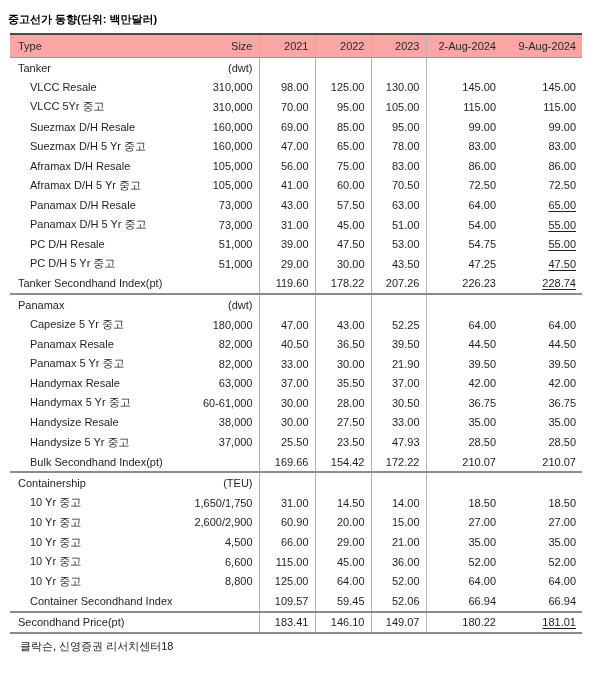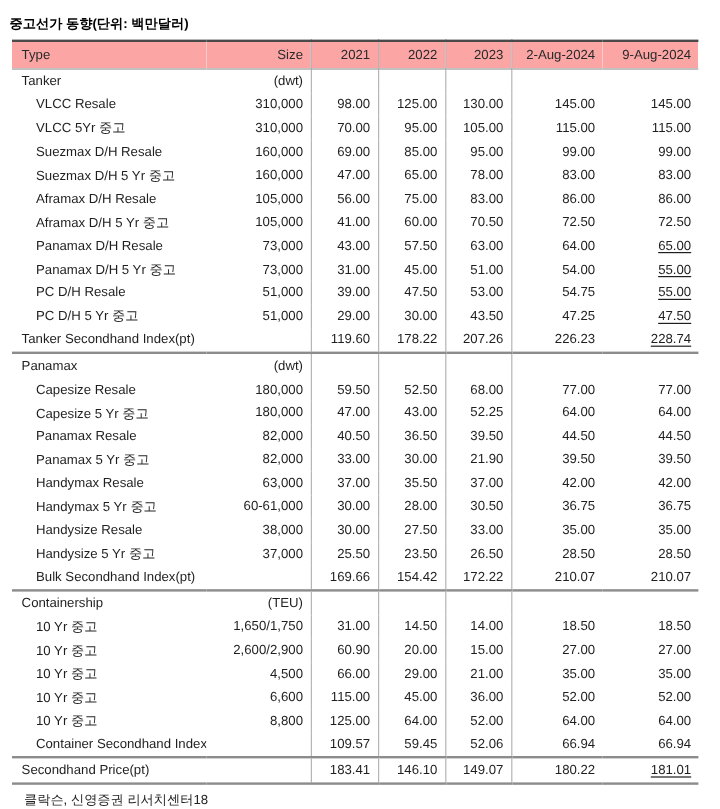--- a/index.html
+++ b/index.html
@@ -180,29 +180,20 @@
         <tr class="row-section">
           <td class="c-type"><span>Panamax</span></td>
           <td class="c-size b-r"><span>(dwt)</span></td>
           <td class="c-num b-r"><span></span></td>
           <td class="c-num b-r"><span></span></td>
           <td class="c-num b-r"><span></span></td>
           <td class="c-num"><span></span></td>
           <td class="c-num"><span></span></td>
         </tr>
         <tr class="row-item">
-          <td class="c-type"><span>Capesize Resale</span></td>
-          <td class="c-size b-r"><span>180,000</span></td>
-          <td class="c-num b-r"><span>59.50</span></td>
-          <td class="c-num b-r"><span>52.50</span></td>
-          <td class="c-num b-r"><span>68.00</span></td>
-          <td class="c-num"><span>77.00</span></td>
-          <td class="c-num"><span>77.00</span></td>
-        </tr>
-        <tr class="row-item">
           <td class="c-type"><span>Capesize 5 Yr 중고</span></td>
           <td class="c-size b-r"><span>180,000</span></td>
           <td class="c-num b-r"><span>47.00</span></td>
           <td class="c-num b-r"><span>43.00</span></td>
           <td class="c-num b-r"><span>52.25</span></td>
           <td class="c-num"><span>64.00</span></td>
           <td class="c-num"><span>64.00</span></td>
         </tr>
         <tr class="row-item">
           <td class="c-type"><span>Panamax Resale</span></td>
@@ -247,21 +238,21 @@
           <td class="c-num b-r"><span>27.50</span></td>
           <td class="c-num b-r"><span>33.00</span></td>
           <td class="c-num"><span>35.00</span></td>
           <td class="c-num"><span>35.00</span></td>
         </tr>
         <tr class="row-item">
           <td class="c-type"><span>Handysize 5 Yr 중고</span></td>
           <td class="c-size b-r"><span>37,000</span></td>
           <td class="c-num b-r"><span>25.50</span></td>
           <td class="c-num b-r"><span>23.50</span></td>
-          <td class="c-num b-r"><span>26.50</span></td>
+          <td class="c-num b-r"><span>47.93</span></td>
           <td class="c-num"><span>28.50</span></td>
           <td class="c-num"><span>28.50</span></td>
         </tr>
         <tr class="row-index divider indent">
           <td class="c-type"><span>Bulk Secondhand Index(pt)</span></td>
           <td class="c-size b-r"><span></span></td>
           <td class="c-num b-r"><span>169.66</span></td>
           <td class="c-num b-r"><span>154.42</span></td>
           <td class="c-num b-r"><span>172.22</span></td>
           <td class="c-num"><span>210.07</span></td>

